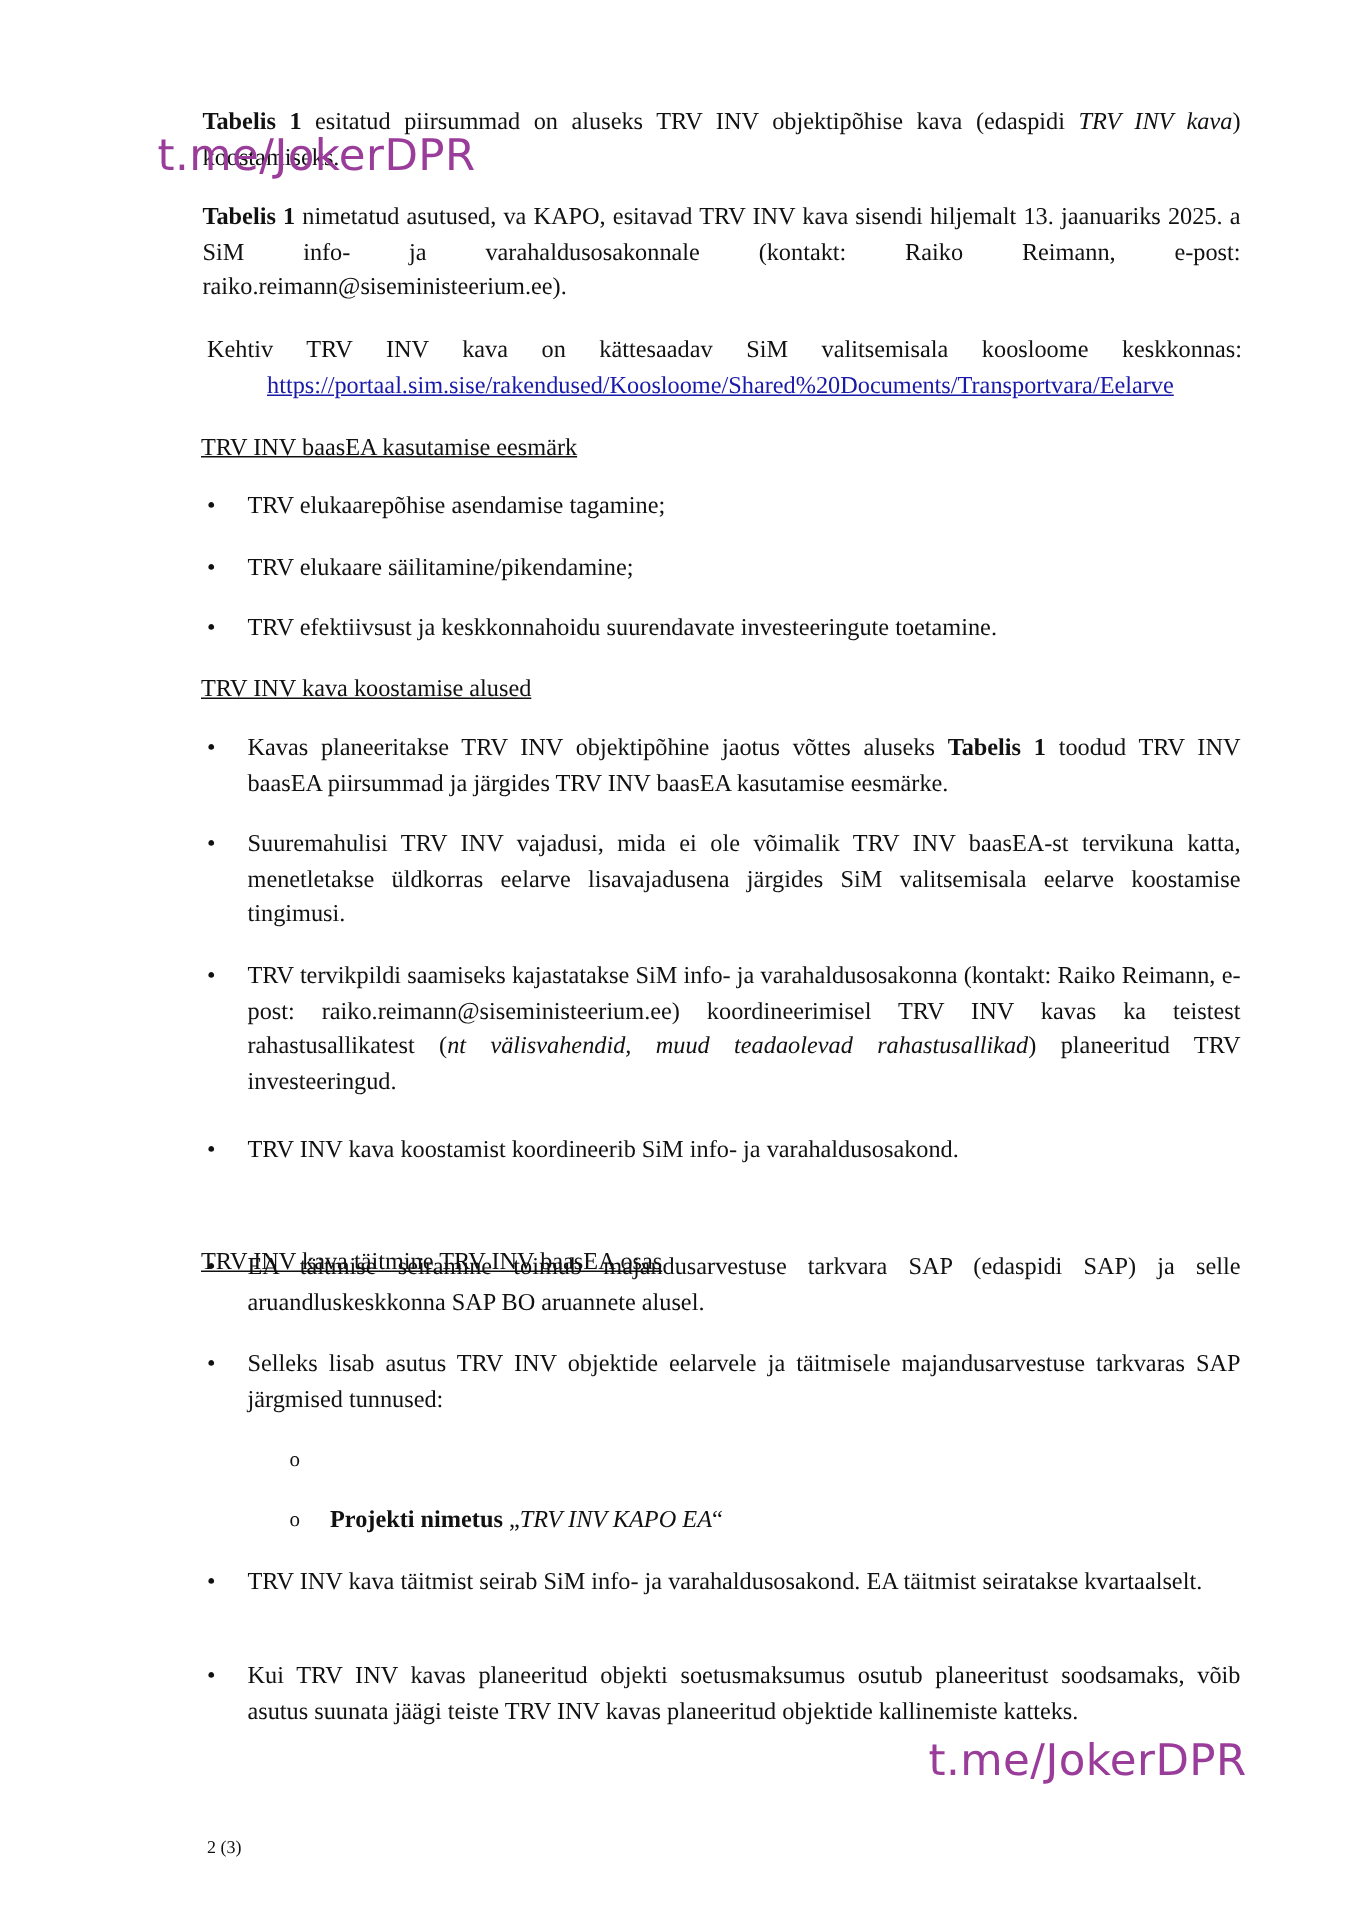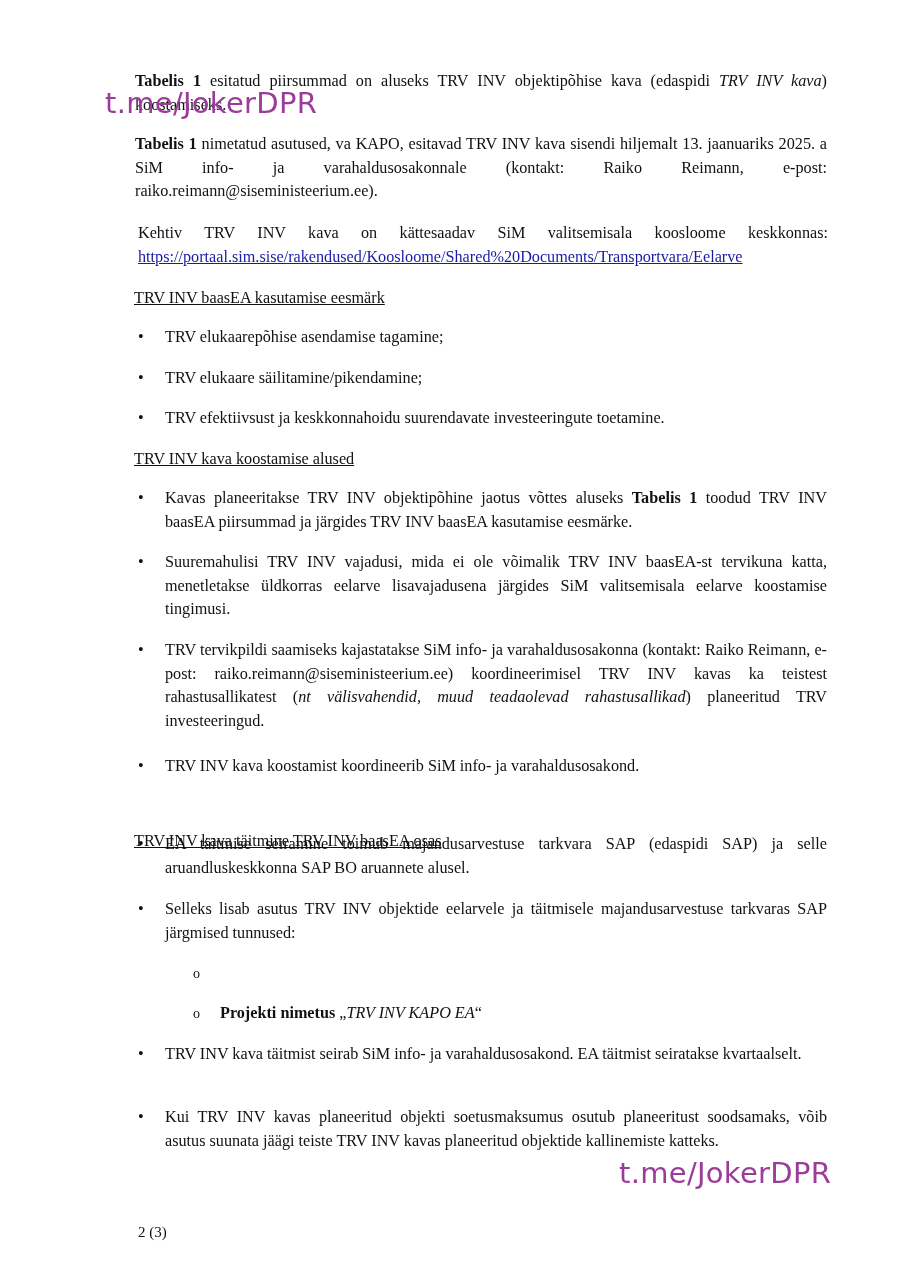--- a/index.html
+++ b/index.html
@@ -1,28 +1,28 @@
 <!DOCTYPE html>
 <html><head>
 <meta charset="utf-8">
 <style>
   html, body { margin: 0; padding: 0; background: #ffffff; }
   body { width: 905px; height: 1280px; position: relative; overflow: hidden;
          font-family: "Liberation Serif", "DejaVu Serif", serif; color: #111; font-size: 16.2px; }
   .page { position: absolute; left: 0; top: 0; width: 752px; height: 1280px; }
   .p { position: absolute; left: 135px; width: 692px; line-height: 23.5px; text-align: justify; margin: 0; }
   .p b { font-weight: bold; }
-  .link { color: #1a1aa8; text-decoration: underline; }
+  .link { color: #1a1aa8; text-decoration: underline; margin-left: 40px; }
   .heading { position: absolute; left: 134px; text-decoration: underline; margin: 0; line-height: 22px; text-align: right; }
   .bullet { position: absolute; left: 138px; width: 10px; line-height: 23.5px; }
   .btext { position: absolute; left: 165px; width: 662px; line-height: 23.5px; text-align: justify; margin: 0; }
   .sub-bullet { position: absolute; left: 193px; line-height: 23px; font-size: 14px; }
   .sub-text { position: absolute; left: 220px; line-height: 23px; }
   .watermark { position: absolute; font-family: "DejaVu Sans", sans-serif; color: #9a3c9a; font-size: 29px; letter-spacing: 0.3px; margin-left: 19px; }
-  .footer { position: absolute; left: 138px; top: 1224px; font-size: 15px; }
+  .footer { position: absolute; left: 138px; top: 1224px; font-size: 12px; }
 </style>
 </head>
 <body>
 
 <div class="page">
 
   <p class="p" style="top:70px;"><b>Tabelis 1</b><span> esitatud piirsummad on aluseks TRV INV objektipõhise kava (edaspidi </span><i>TRV INV kava</i><span>) koostamiseks.</span></p>
 
   <p class="p" style="top:133px;"><b>Tabelis 1</b><span> nimetatud asutused, va KAPO, esitavad TRV INV kava sisendi hiljemalt 13. jaanuariks 2025. a SiM info- ja varahaldusosakonnale (kontakt: Raiko Reimann, e-post: raiko.reimann@siseministeerium.ee).</span></p>
 

